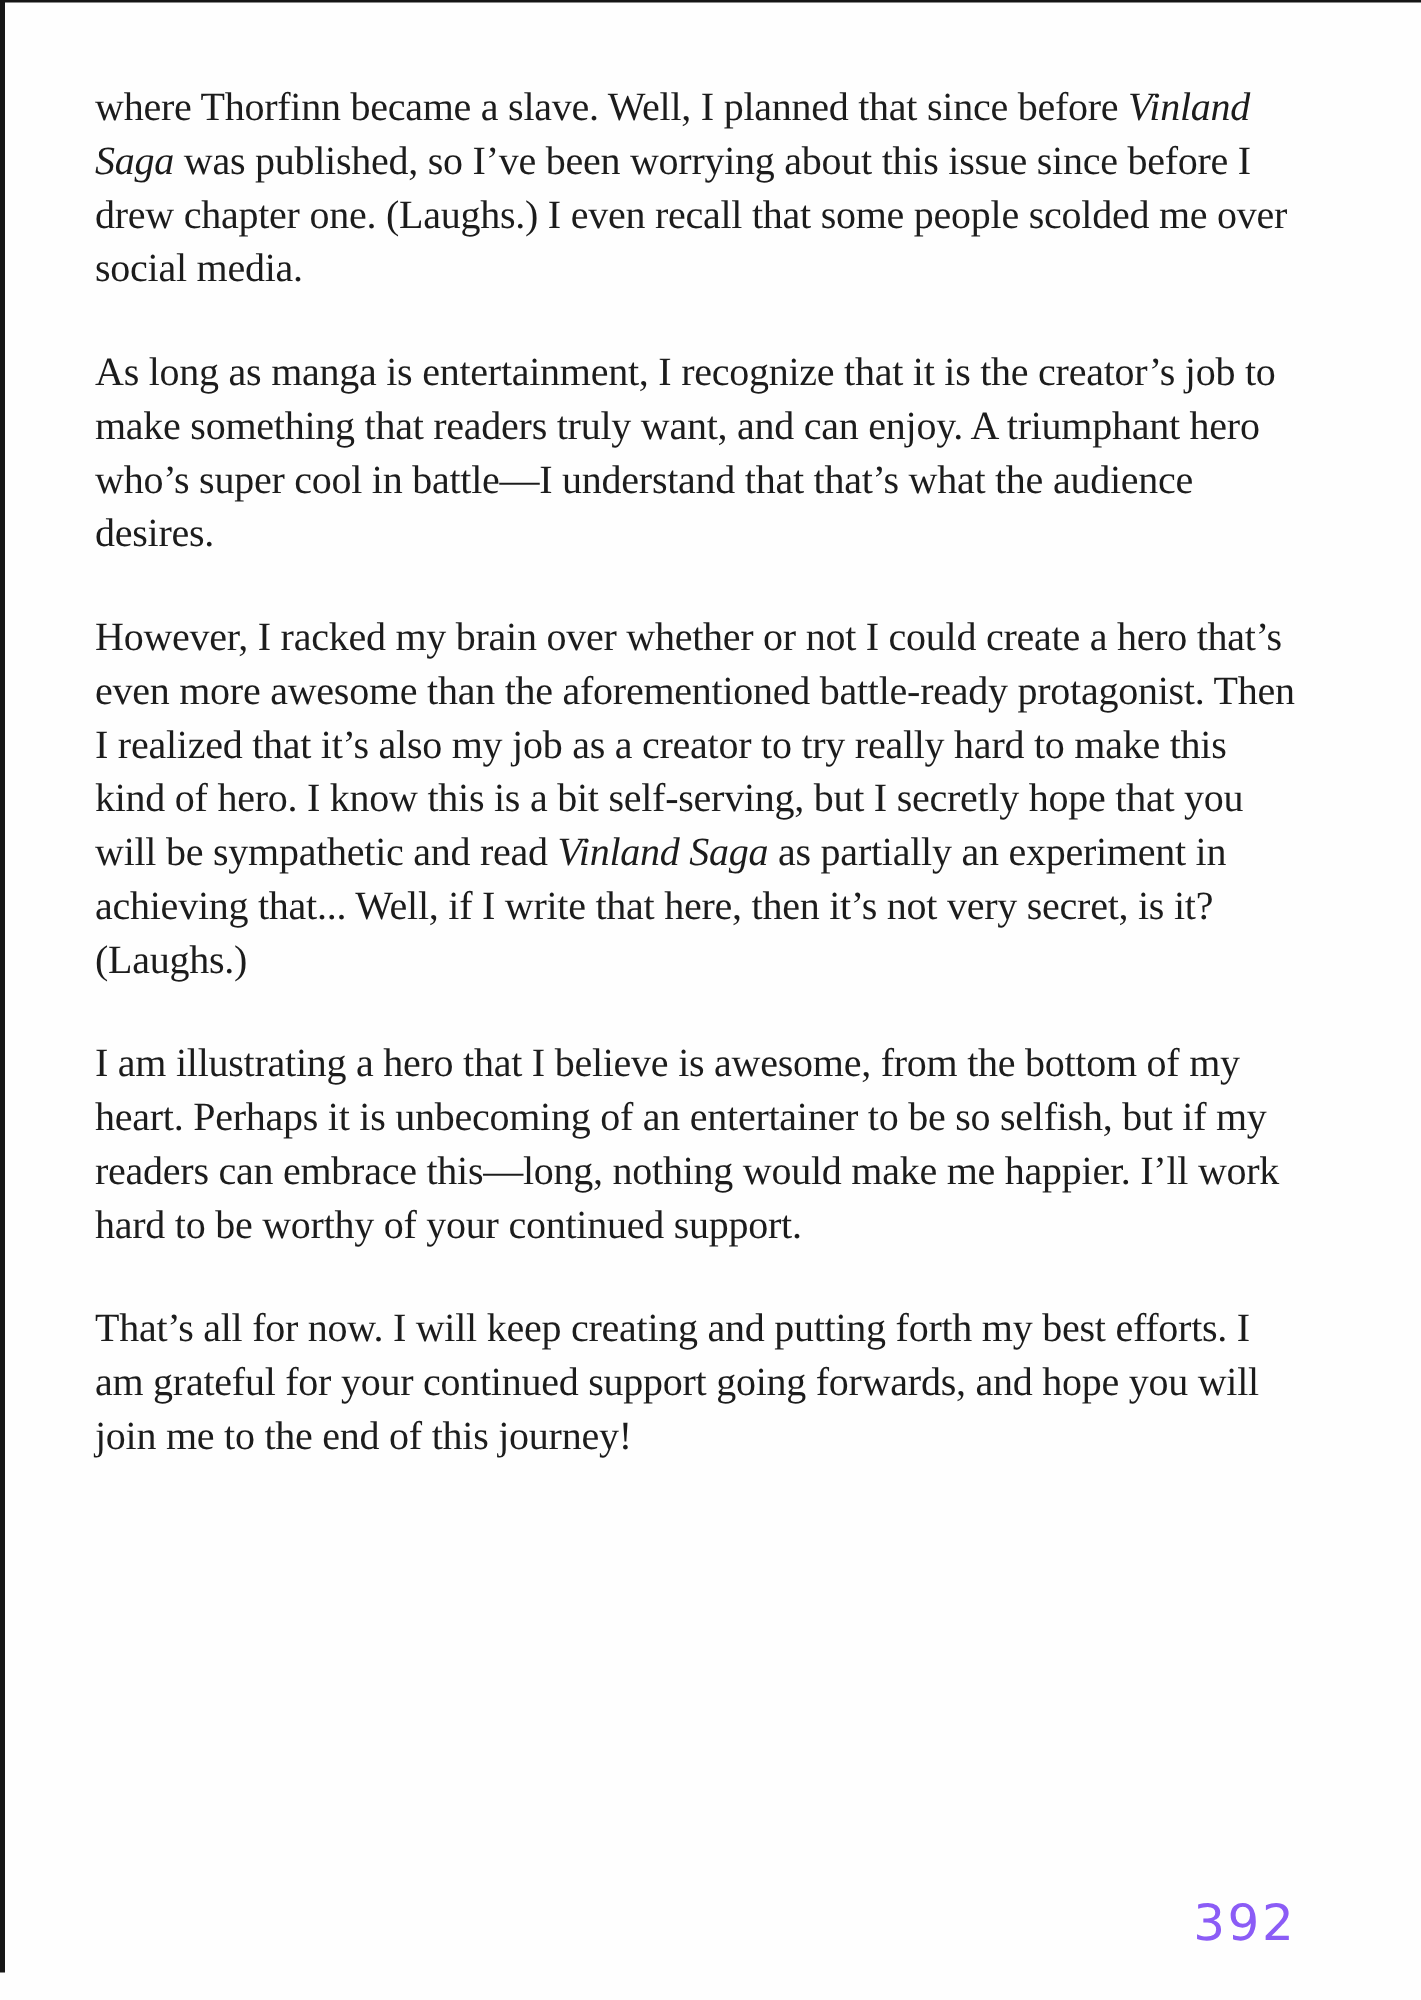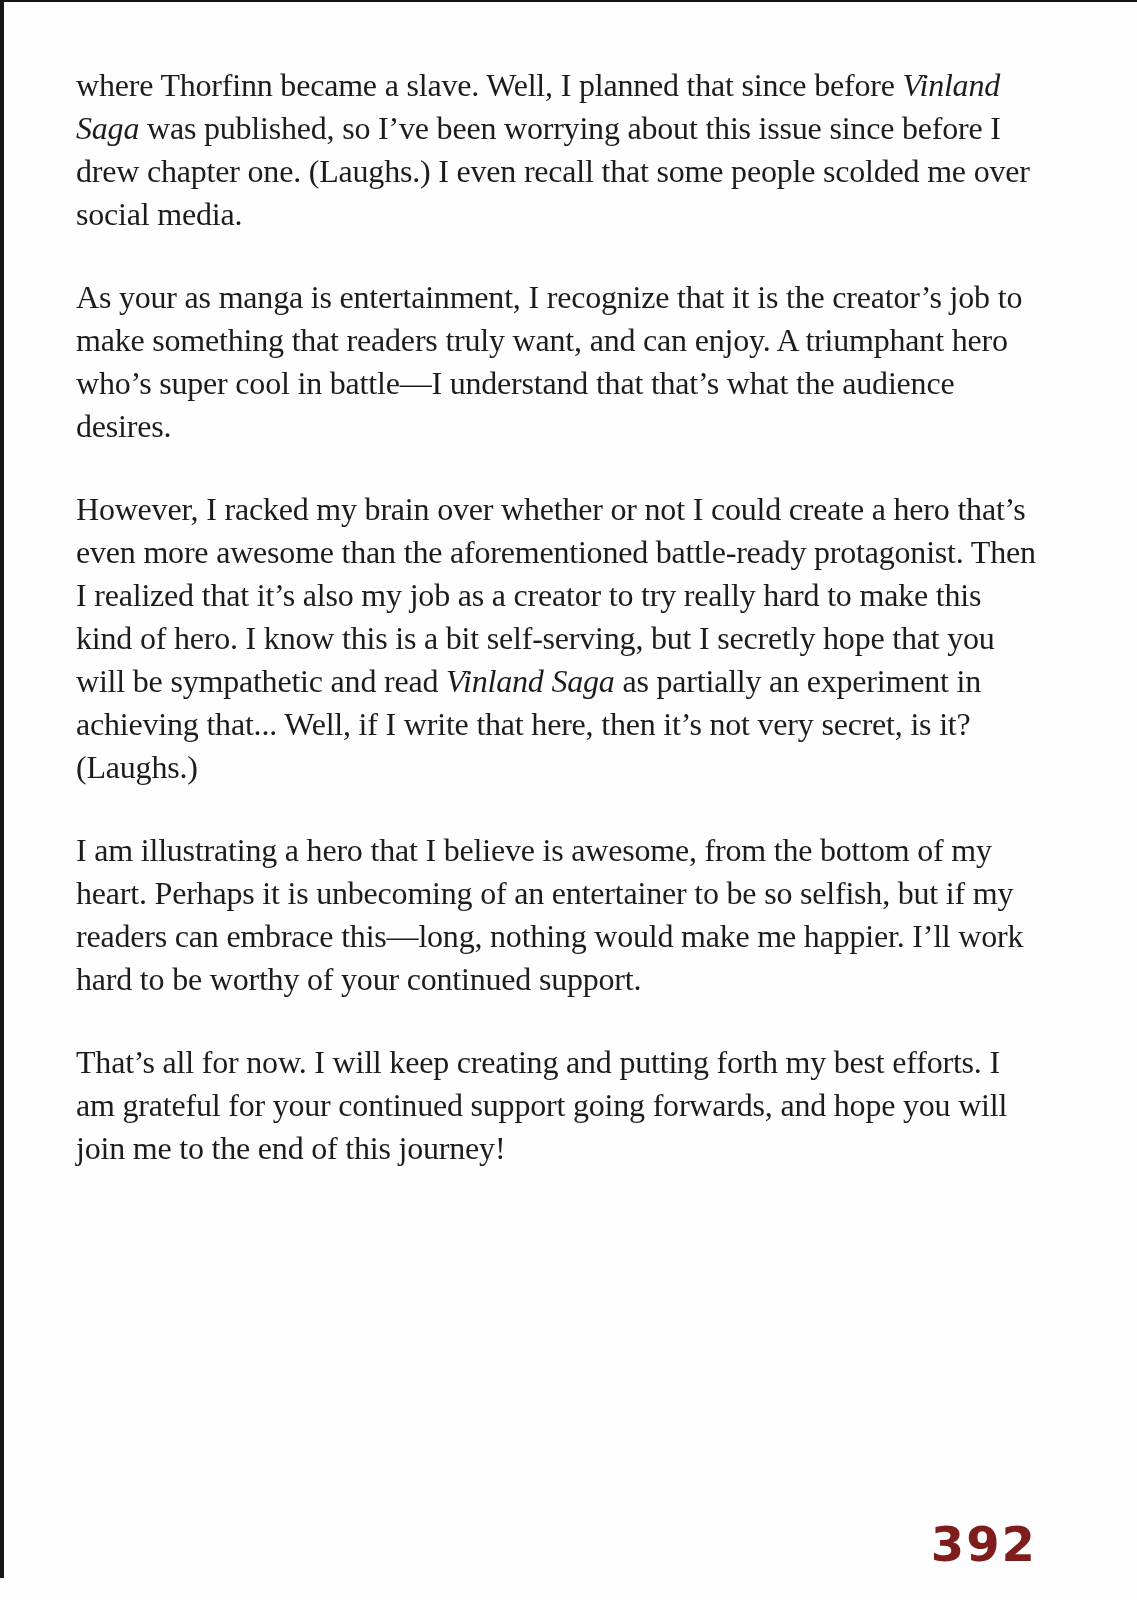--- a/index.html
+++ b/index.html
@@ -51,33 +51,33 @@
     margin: 0 0 40px 0;
   }
   .text-block em {
     font-style: italic;
   }
   .page-number {
     position: absolute;
     top: 1516px;
     right: 100px;
     font-family: "DejaVu Sans", sans-serif;
-    font-weight: bold;
-    font-size: 48px;
+    font-weight: normal;
+    font-size: 40px;
     letter-spacing: 2px;
-    color: #7f1d1d;
+    color: #8b5cf6;
   }
 </style>
 </head>
 <body>
 
 <div class="page">
   <div class="edge-top"></div>
   <div class="edge-left"></div>
   <main class="text-block">
       <p>where Thorfinn became a slave. Well, I planned that since before <em>Vinland Saga</em> was published, so I’ve been worrying about this issue since before I drew chapter one. (Laughs.) I even recall that some people scolded me over social media.</p>
-      <p>As your as manga is entertainment, I recognize that it is the creator’s job to make something that readers truly want, and can enjoy. A triumphant hero who’s super cool in battle—I understand that that’s what the audience desires.</p>
+      <p>As long as manga is entertainment, I recognize that it is the creator’s job to make something that readers truly want, and can enjoy. A triumphant hero who’s super cool in battle—I understand that that’s what the audience desires.</p>
       <p>However, I racked my brain over whether or not I could create a hero that’s even more awesome than the aforementioned battle-ready protagonist. Then I realized that it’s also my job as a creator to try really hard to make this kind of hero. I know this is a bit self-serving, but I secretly hope that you will be sympathetic and read <em>Vinland Saga</em> as partially an experiment in achieving that... Well, if I write that here, then it’s not very secret, is it? (Laughs.)</p>
       <p>I am illustrating a hero that I believe is awesome, from the bottom of my heart. Perhaps it is unbecoming of an entertainer to be so selfish, but if my readers can embrace this—long, nothing would make me happier. I’ll work hard to be worthy of your continued support.</p>
       <p>That’s all for now. I will keep creating and putting forth my best efforts. I am grateful for your continued support going forwards, and hope you will join me to the end of this journey!</p>
     </main>
   <div class="page-number">392</div>
 </div>
 
 </body></html>

